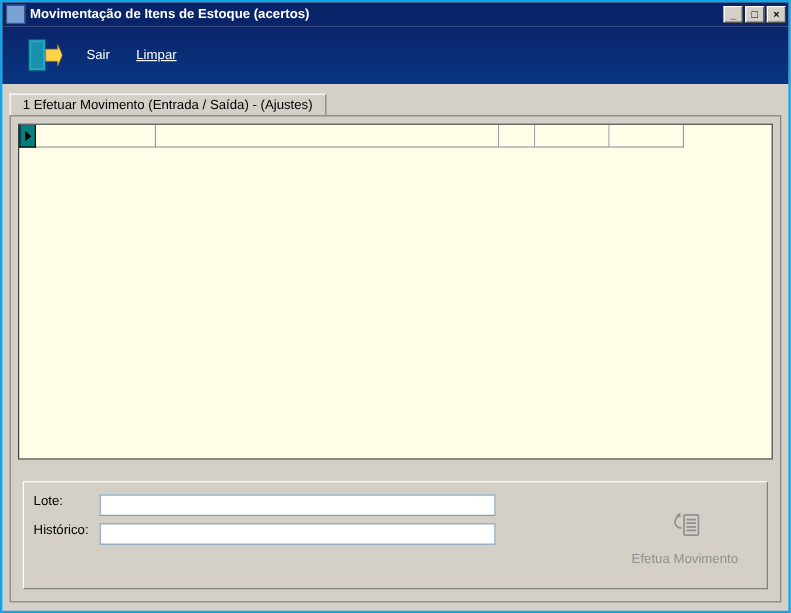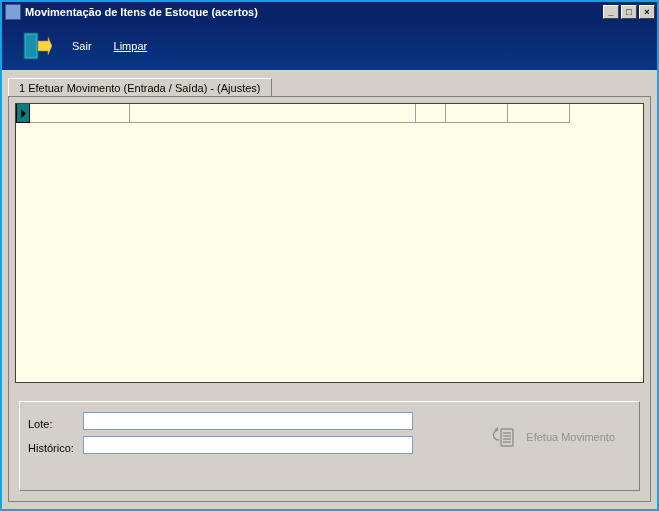--- a/index.html
+++ b/index.html
@@ -165,21 +165,21 @@
     right: 10px;
     height: 90px;
     border: 1px solid #ffffff;
     border-right-color: #808080;
     border-bottom-color: #808080;
     background: #d4d0c8;
     padding: 10px 8px 8px 8px;
   }
   .form-row {
     display: flex;
-    align-items: flex-end;
+    align-items: flex-start;
     margin-bottom: 6px;
     font-size: 11px;
   }
   .form-label {
     width: 55px;
     text-align: left;
   }
   .text-input {
     height: 18px;
     border: 1px solid #7f9db9;
@@ -208,20 +208,21 @@
   .action-box {
     position: absolute;
     right: 24px;
     top: 22px;
     display: flex;
     align-items: center;
     gap: 10px;
     color: #909090;
     font-size: 11px;
     cursor: pointer;
+    flex-direction: column;
   }
   .action-icon {
     width: 28px; height: 26px;
     color: #909090;
   }
   .action-icon svg { width: 28px; height: 26px; }
 </style>
 </head>
 <body>
 

